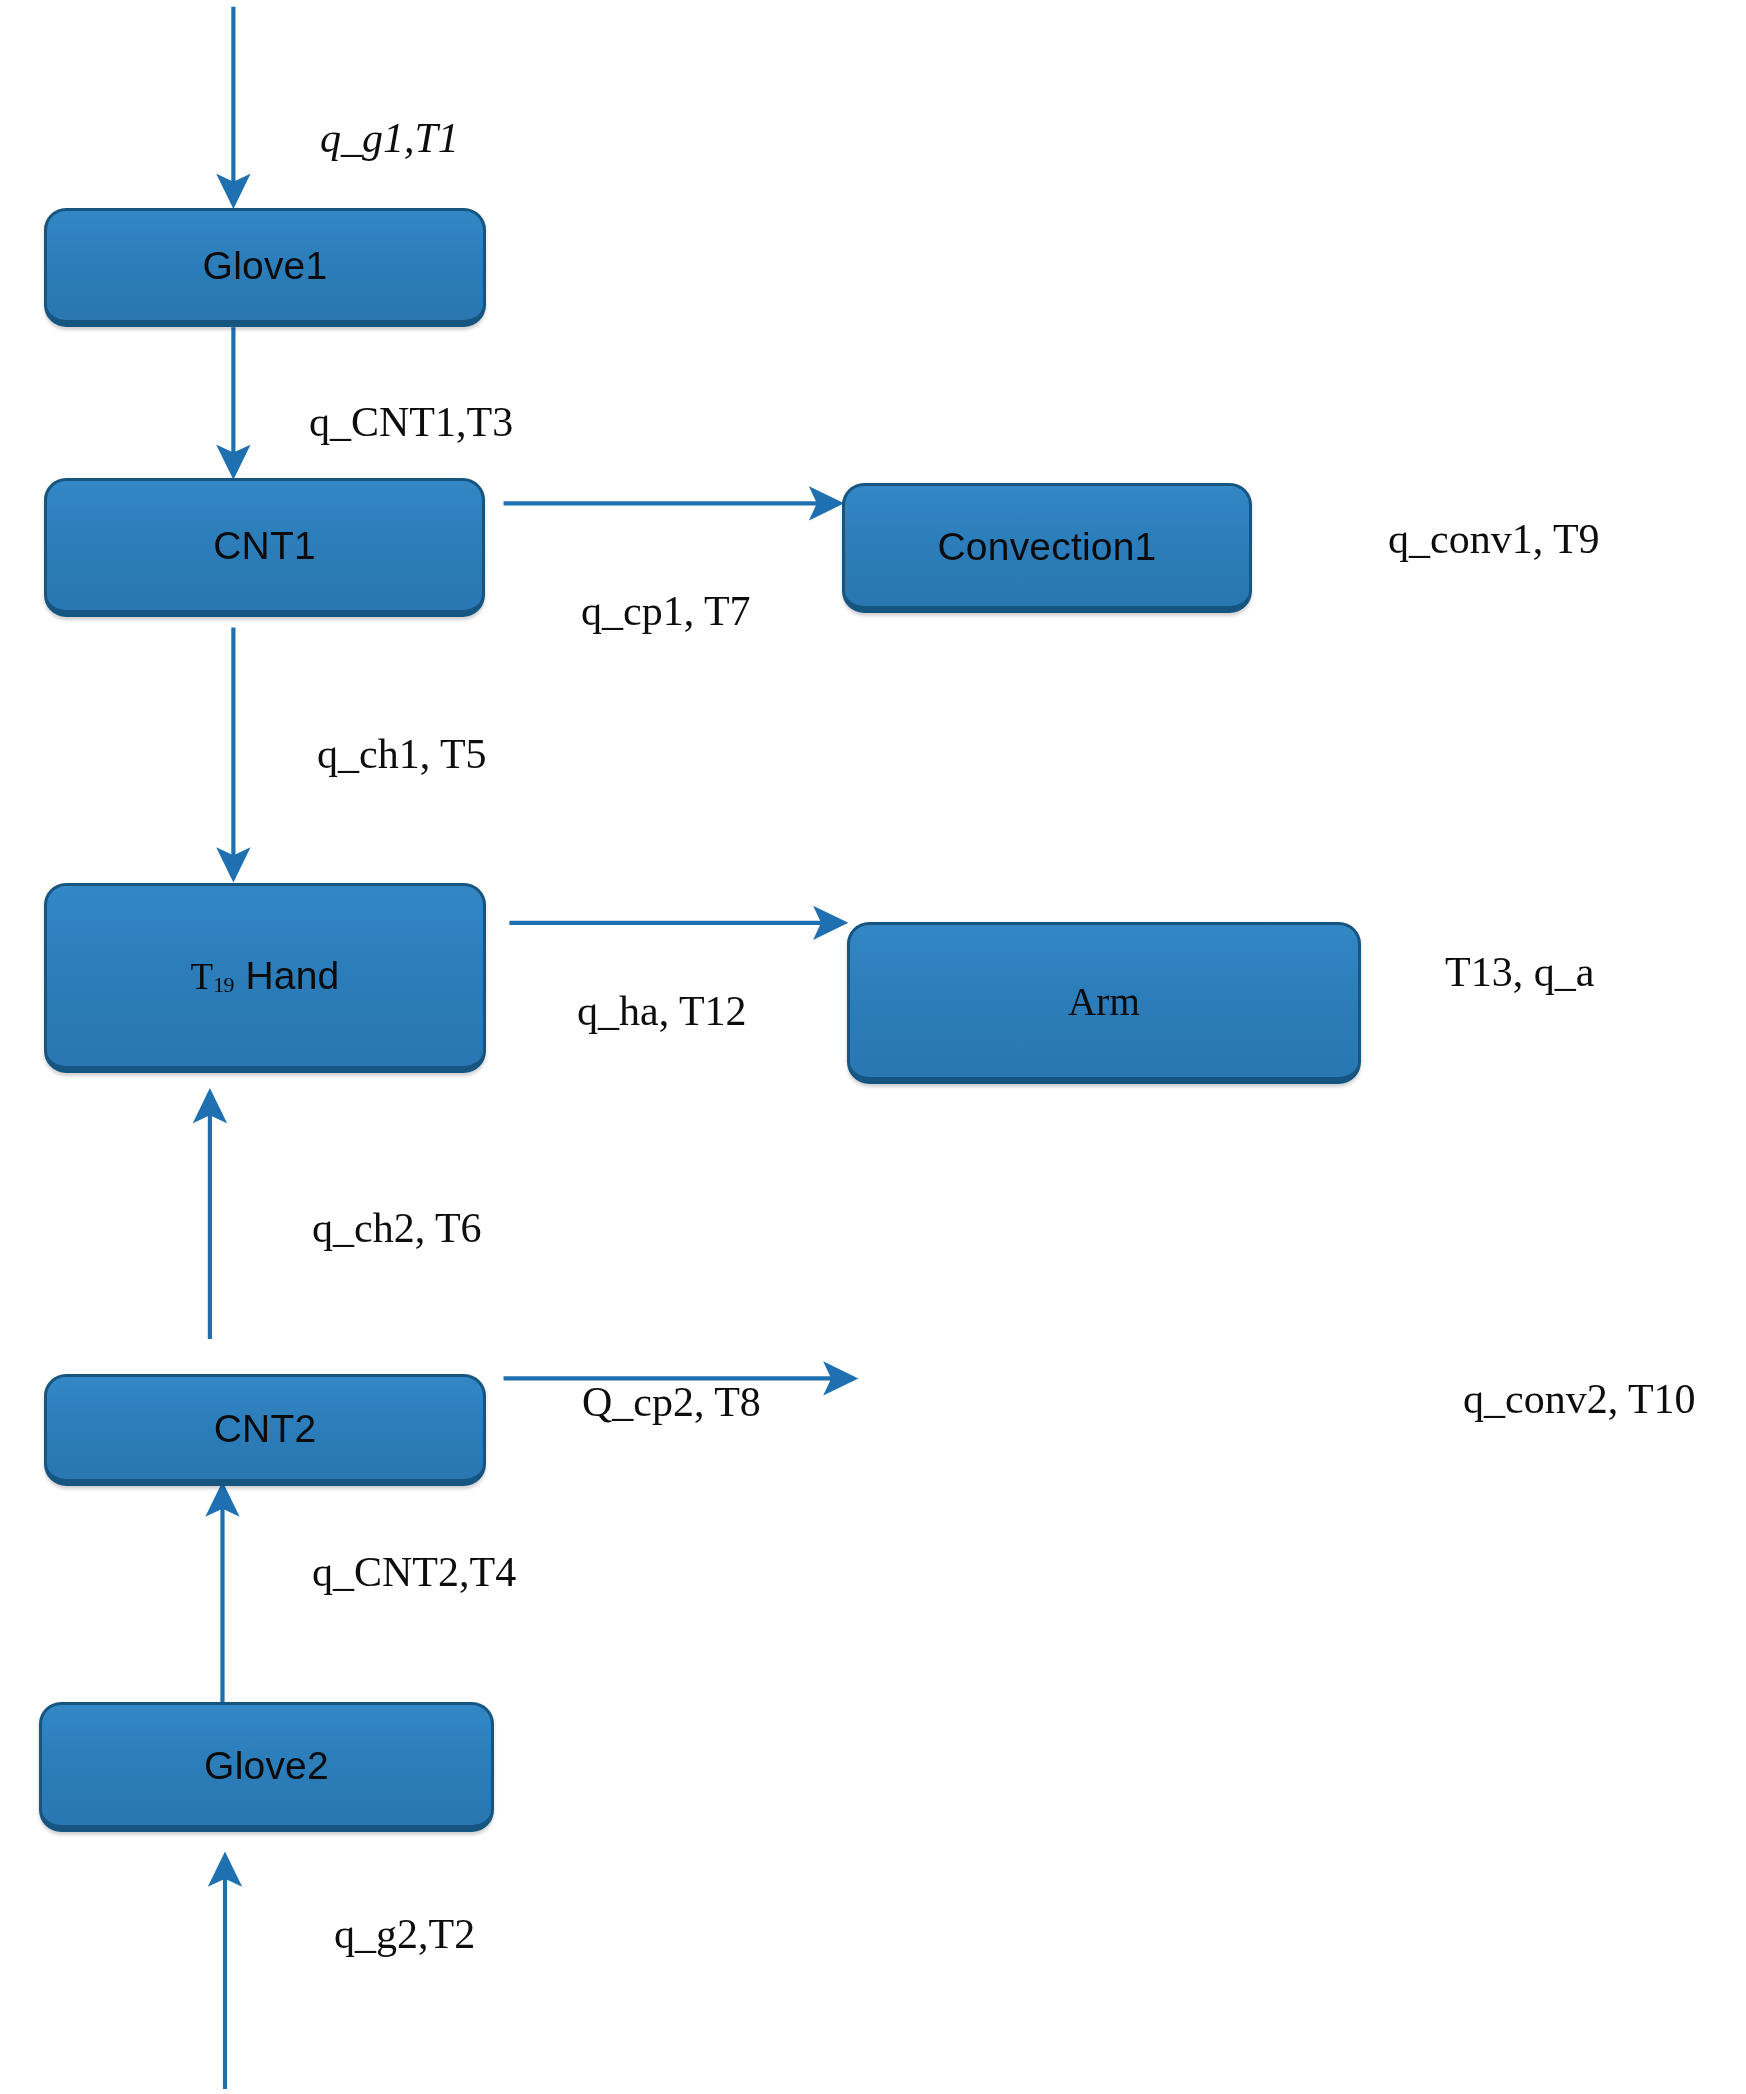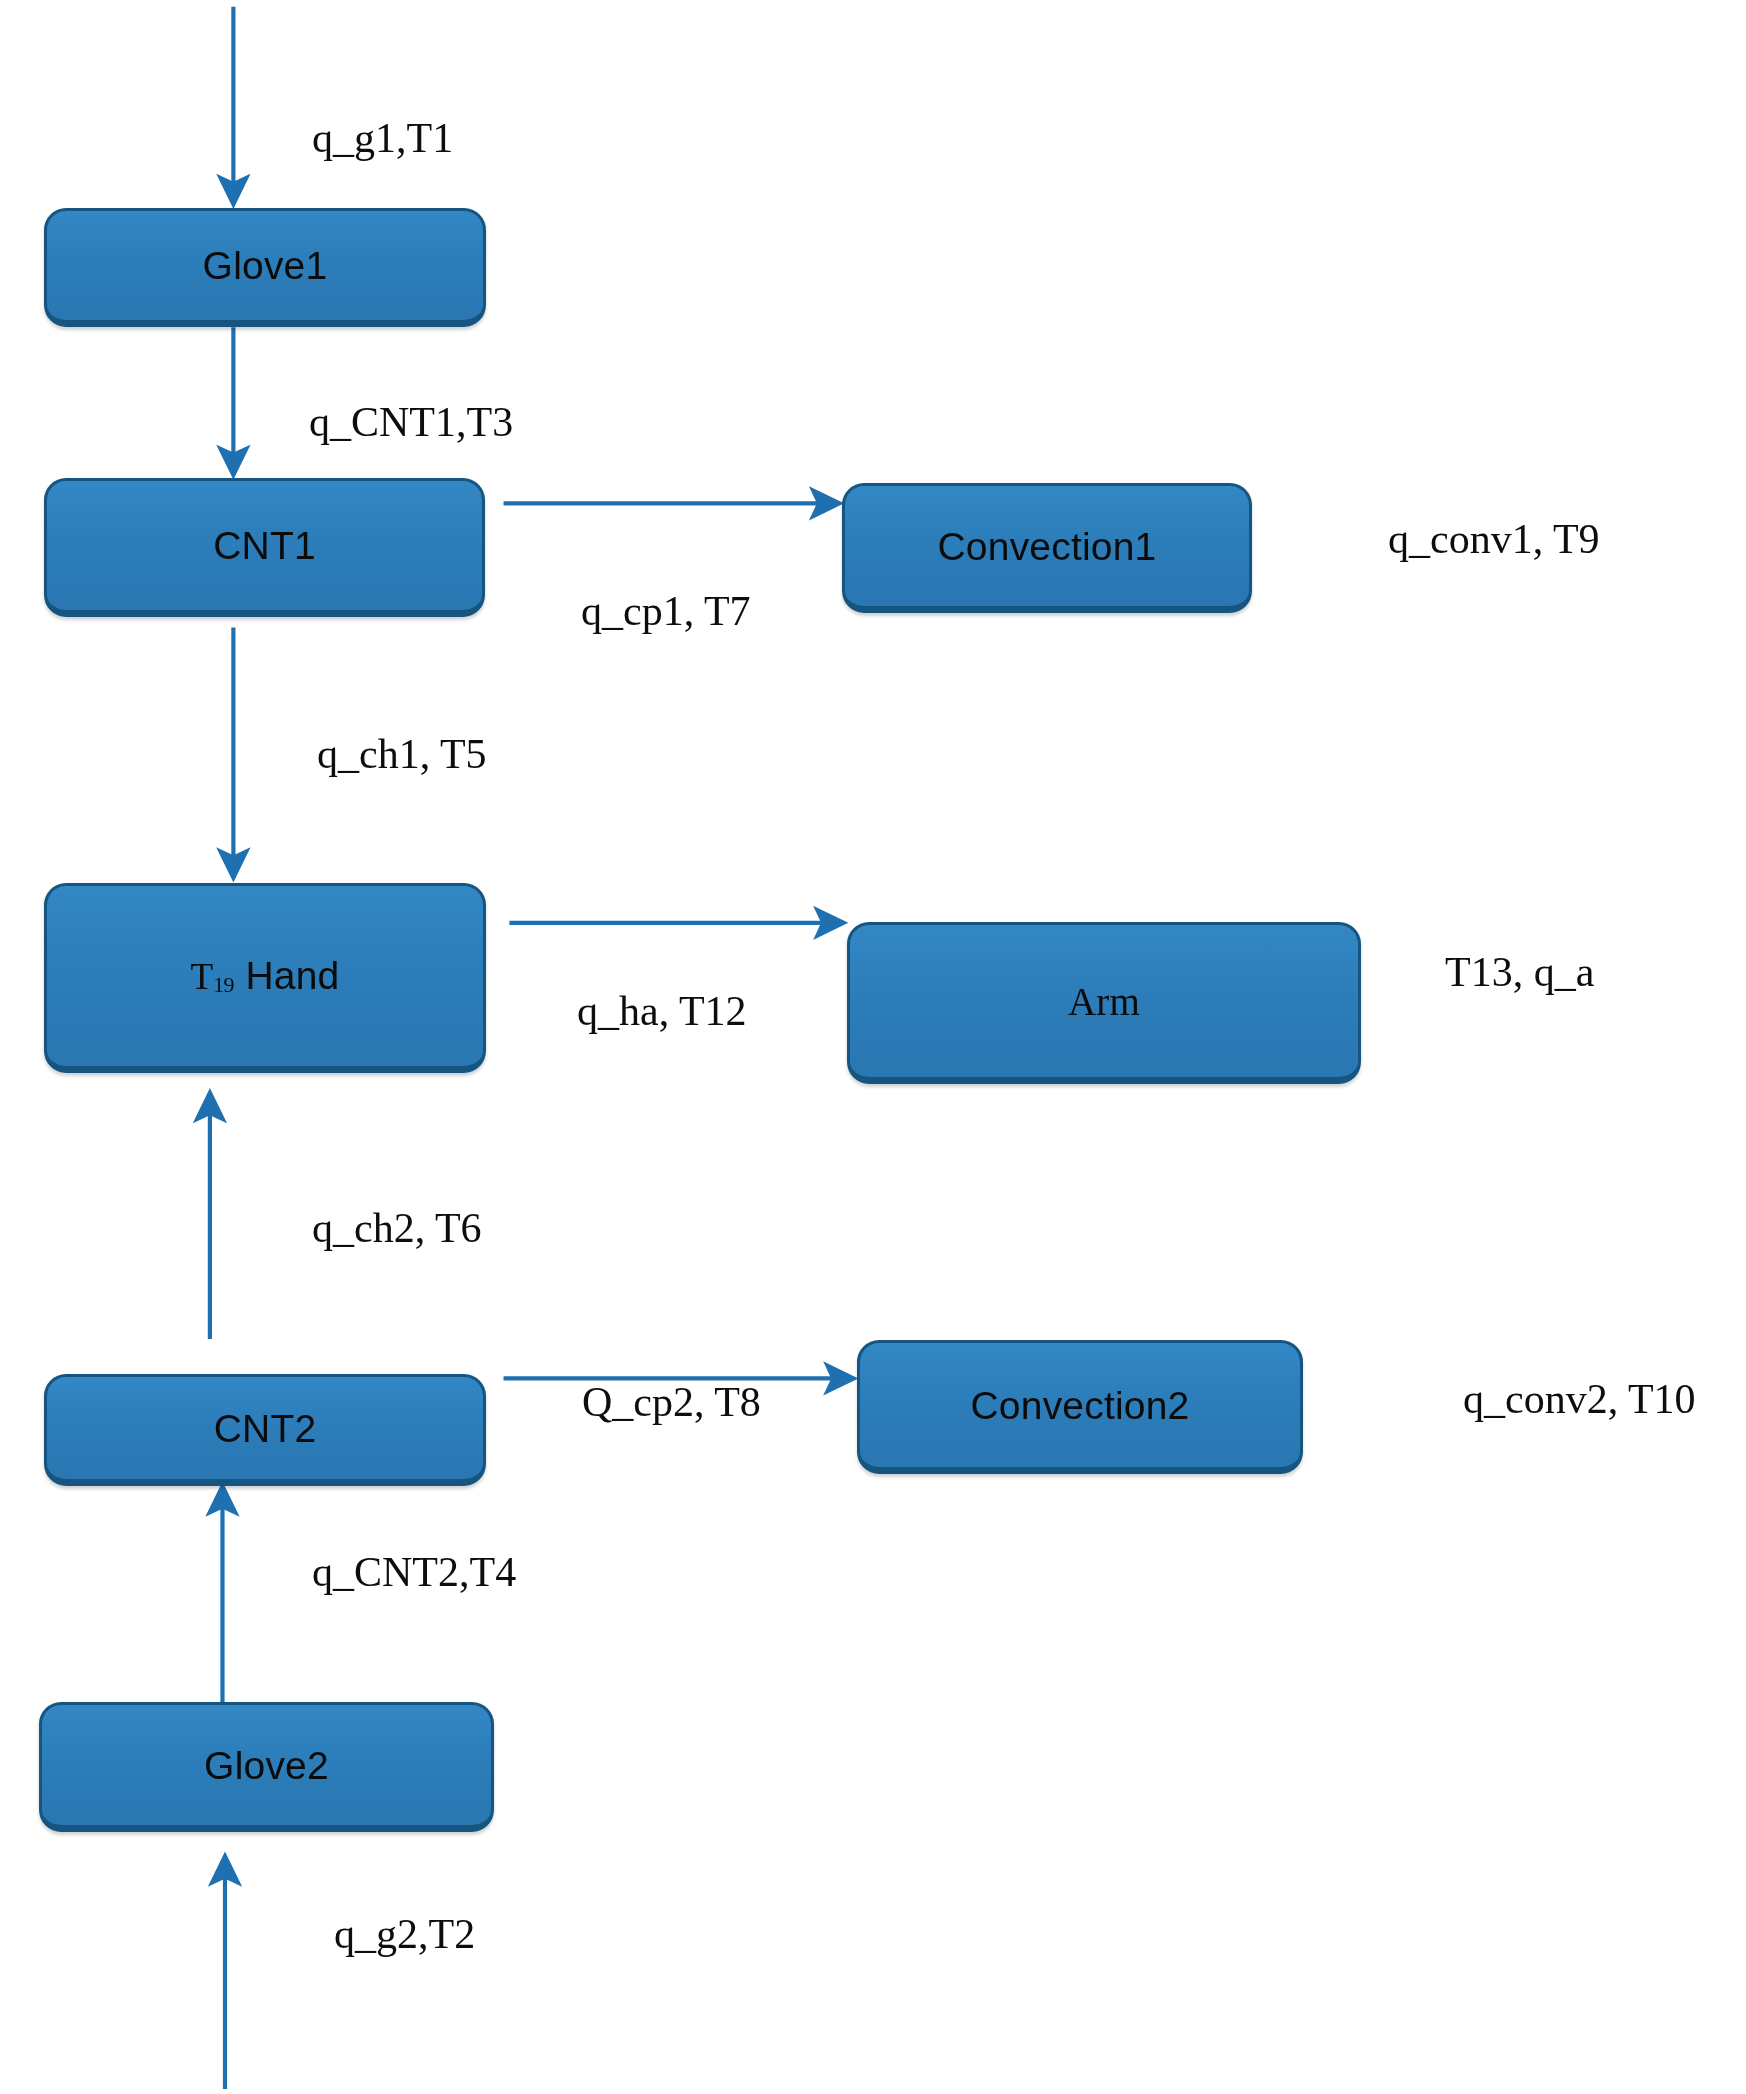--- a/index.html
+++ b/index.html
@@ -133,29 +133,26 @@
   </div>
 
   <div class="block" style="left:847px; top:922px; width:514px; height:162px;font-family:Liberation Serif, serif;">
     <span class="lbl">Arm</span>
   </div>
 
   <div class="block" style="left:44px; top:1374px; width:442px; height:112px;">
     <span class="lbl">CNT2</span>
   </div>
 
-  <div class="block" style="left:857px; top:1340px; width:446px; height:134px;">
-    <span class="lbl">Convection2</span>
-  </div>
 
   <div class="block" style="left:39px; top:1702px; width:455px; height:130px;">
     <span class="lbl">Glove2</span>
   </div>
 
-  <div class="edge-label" style="left:312px; top:117px;">q_g1,T1</div>
+  <div class="edge-label" style="left:320px; top:117px;font-style:italic;">q_g1,T1</div>
 
   <div class="edge-label" style="left:309px; top:401px;">q_CNT1,T3</div>
 
   <div class="edge-label" style="left:581px; top:590px;">q_cp1, T7</div>
 
   <div class="edge-label" style="left:1388px; top:518px;">q_conv1, T9</div>
 
   <div class="edge-label" style="left:317px; top:733px;">q_ch1, T5</div>
 
   <div class="edge-label" style="left:577px; top:990px;">q_ha, T12</div>

